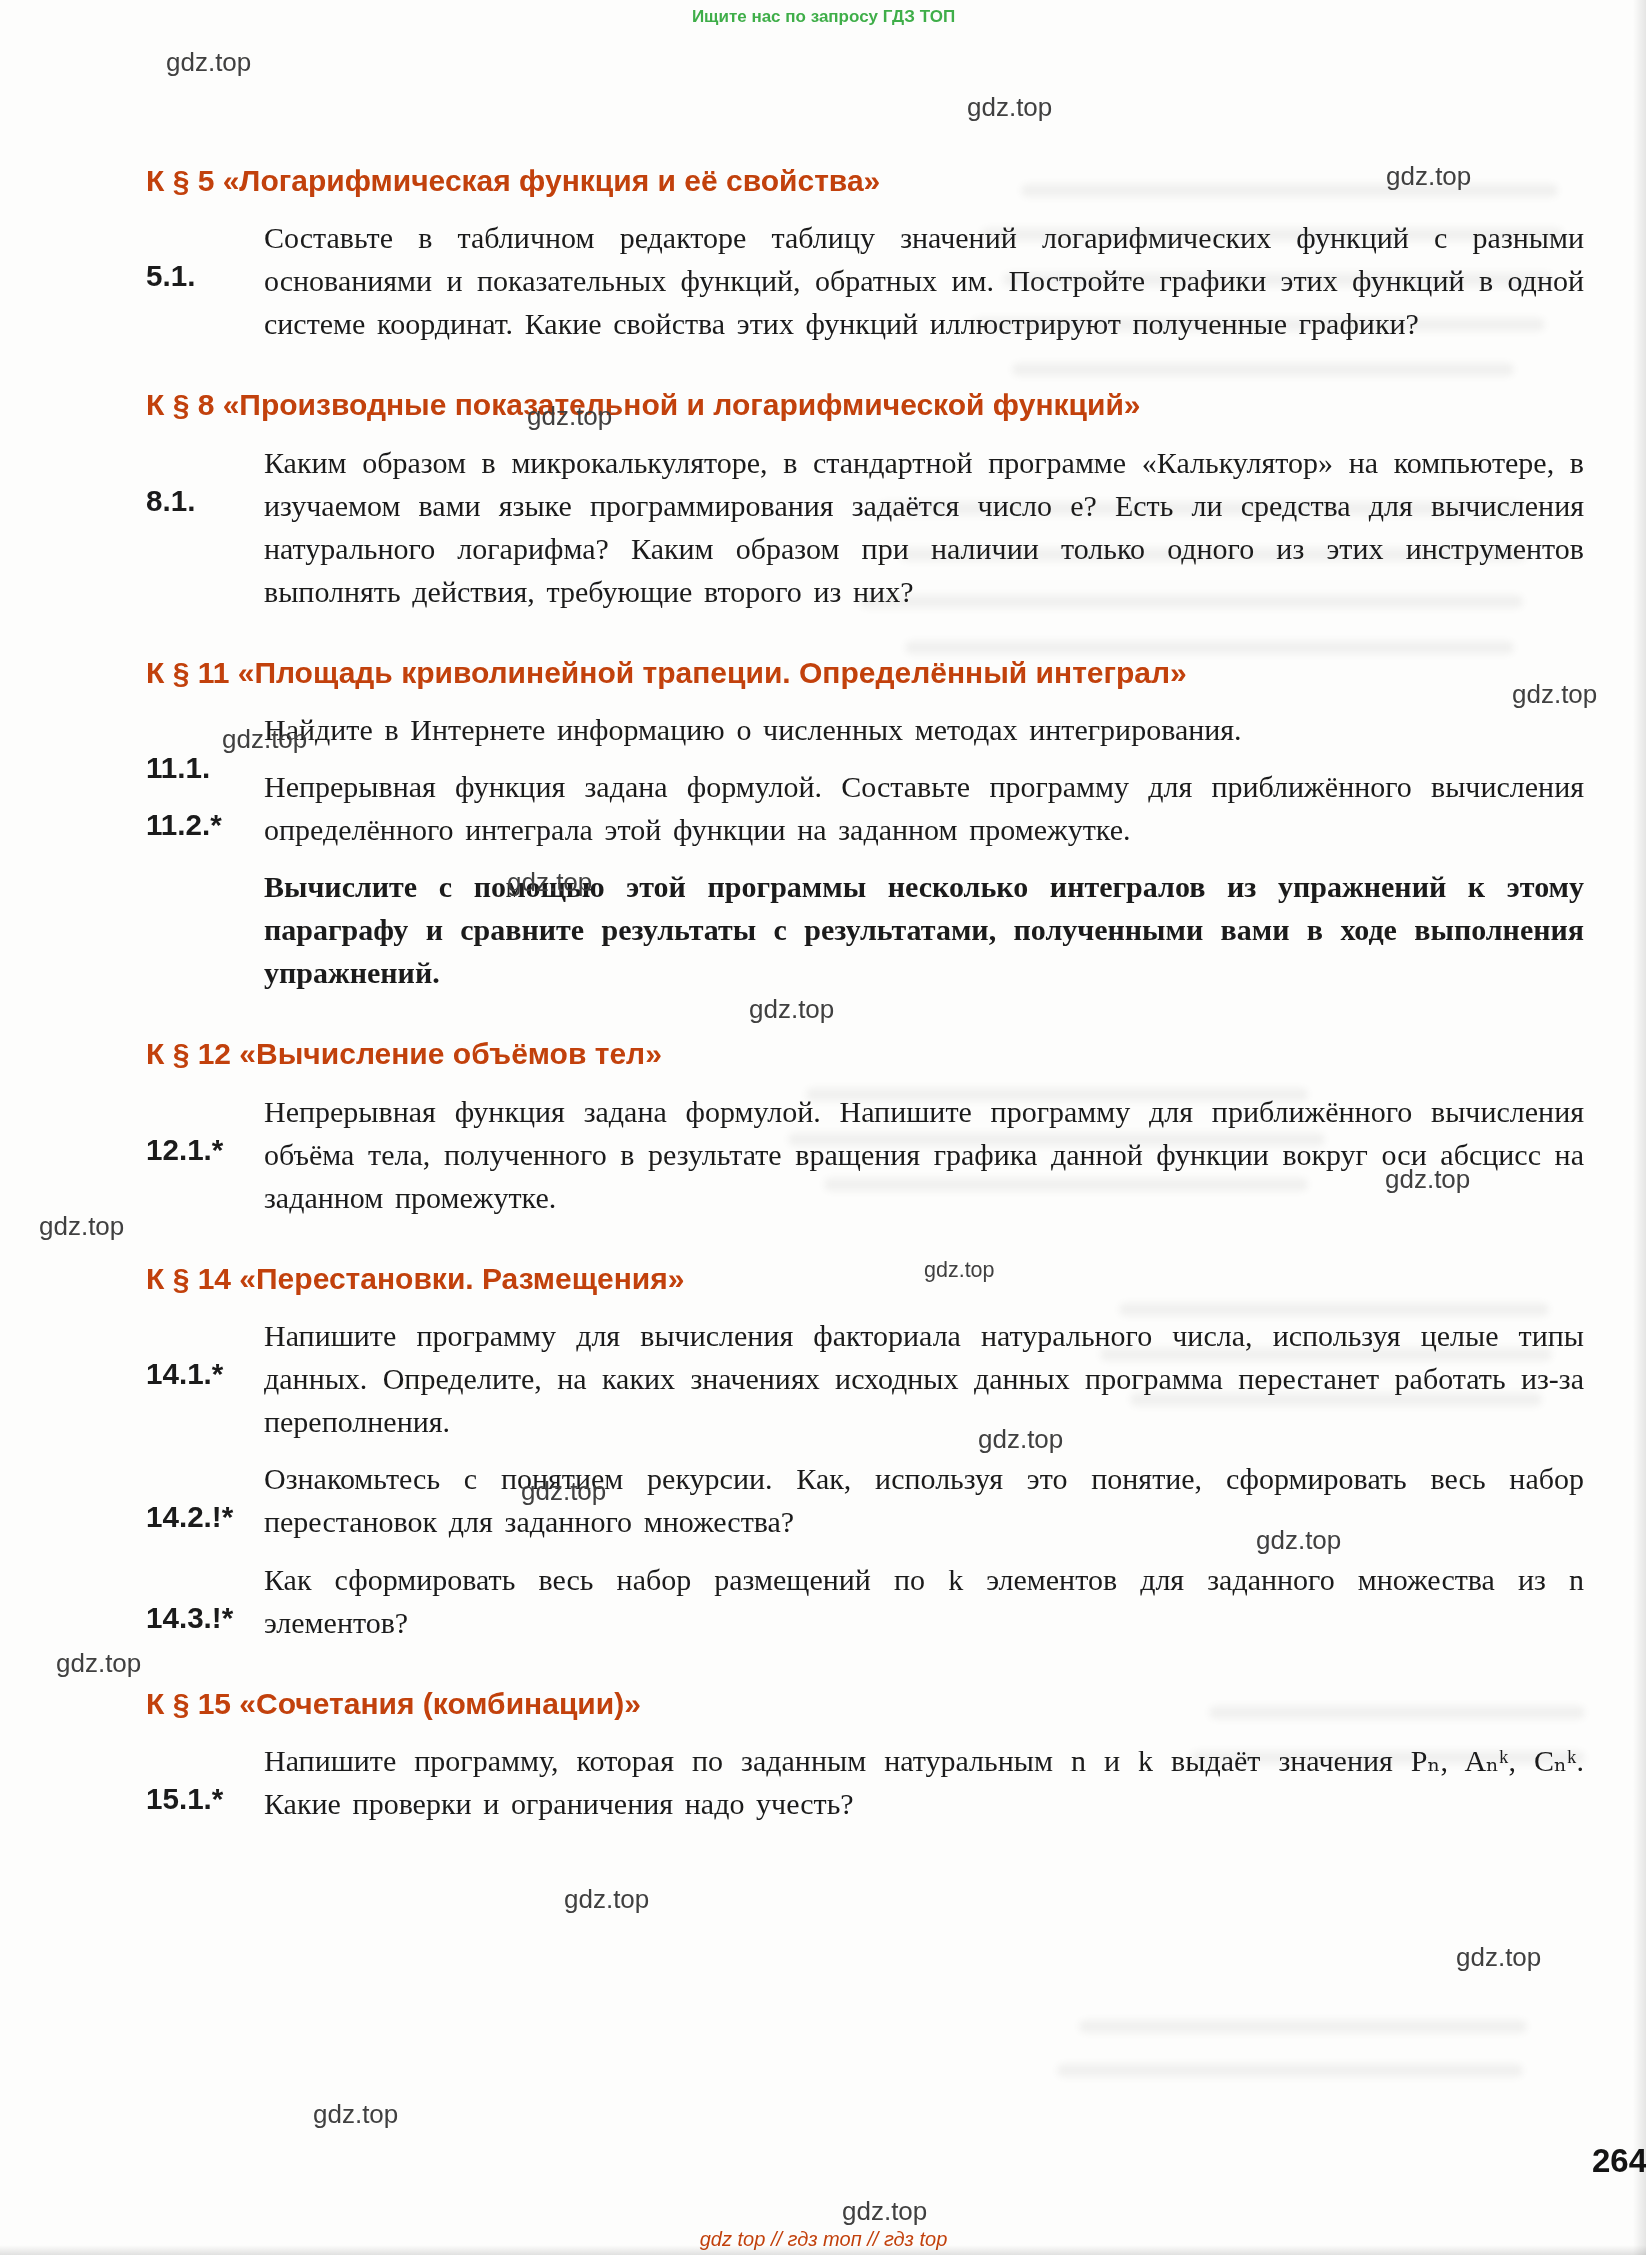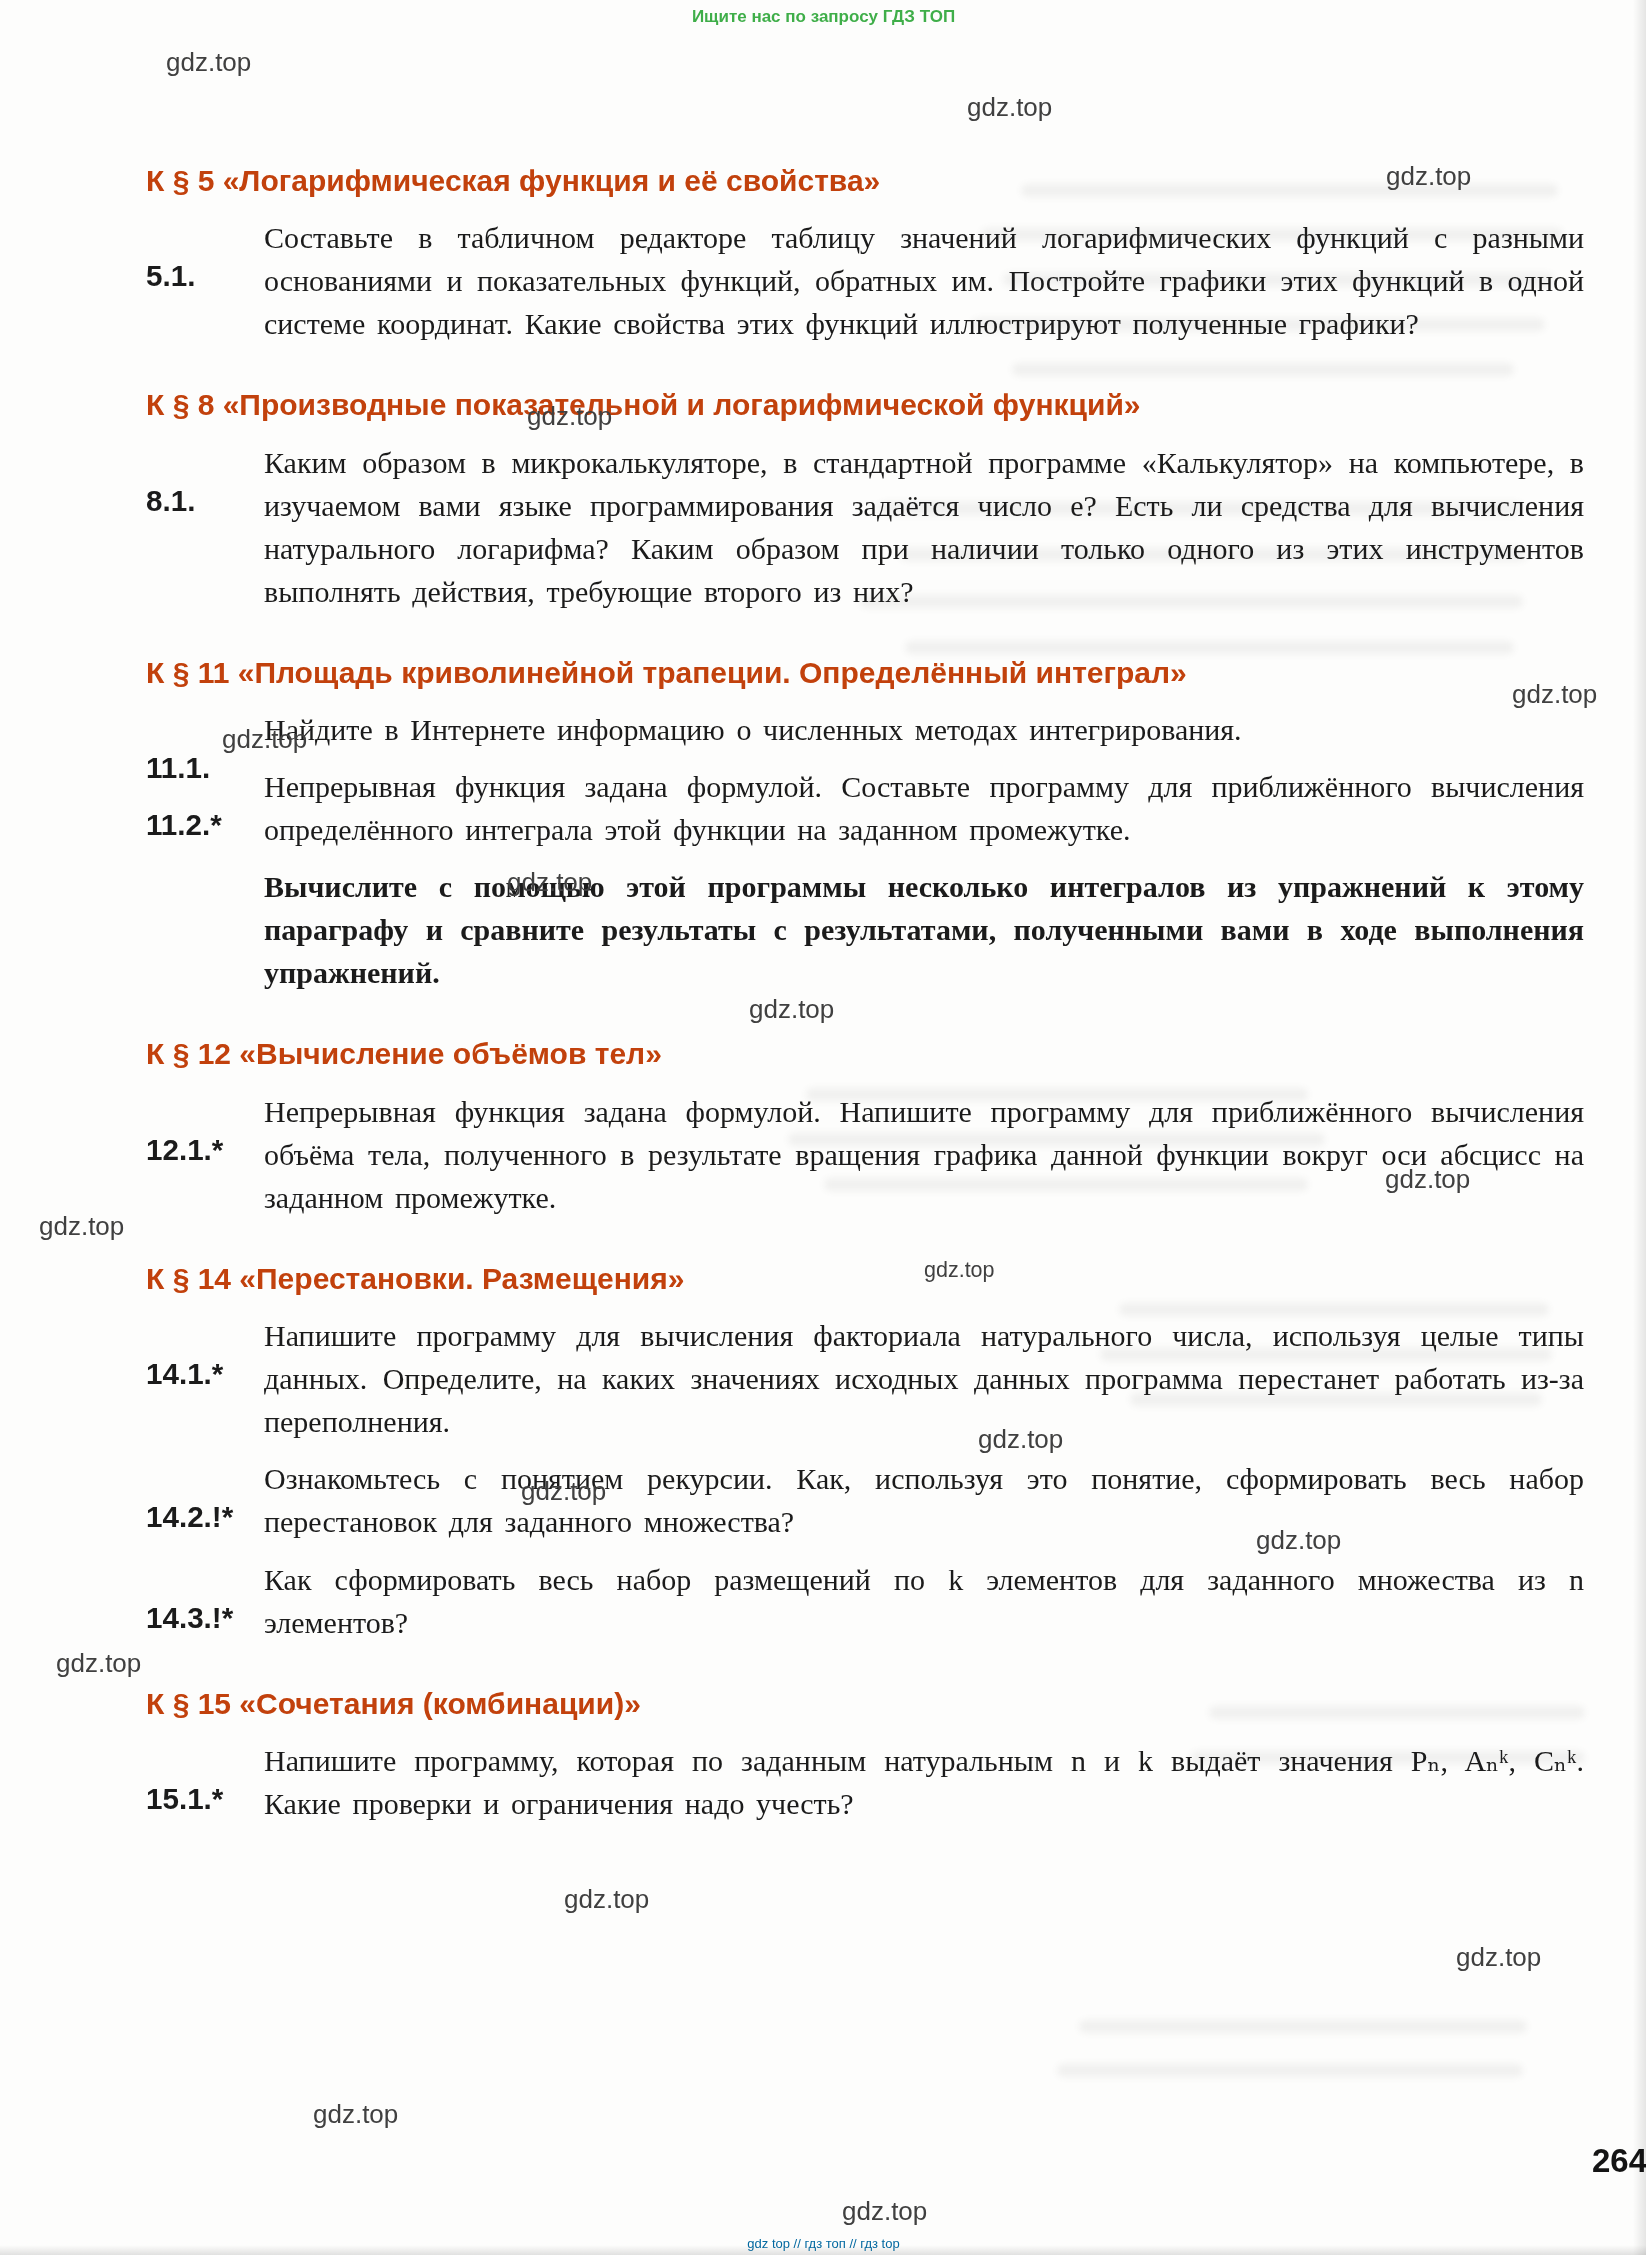--- a/index.html
+++ b/index.html
@@ -99,23 +99,24 @@
     font-weight:700;
     font-size:33px;
     color:#141414;
     z-index:2;
   }
 
   .footer-links {
     position:absolute; bottom:5.4px; left:0; right:0;
     text-align:center;
     font-family:"Liberation Sans","DejaVu Sans",sans-serif;
-    font-size:13px;
-    color:#0369a1;
+    font-size:20px;
+    color:#c2410c;
     z-index:4;
+    font-style:italic;
   }
 </style>
 </head>
 <body>
 
 <div class="page">
 
   <div class="bleed" style="left:1021px; top:184px;  width:537px;"></div>
   <div class="bleed" style="left:981px; top:228px;  width:582px;"></div>
   <div class="bleed" style="left:1003px; top:273px;  width:551px;"></div>

